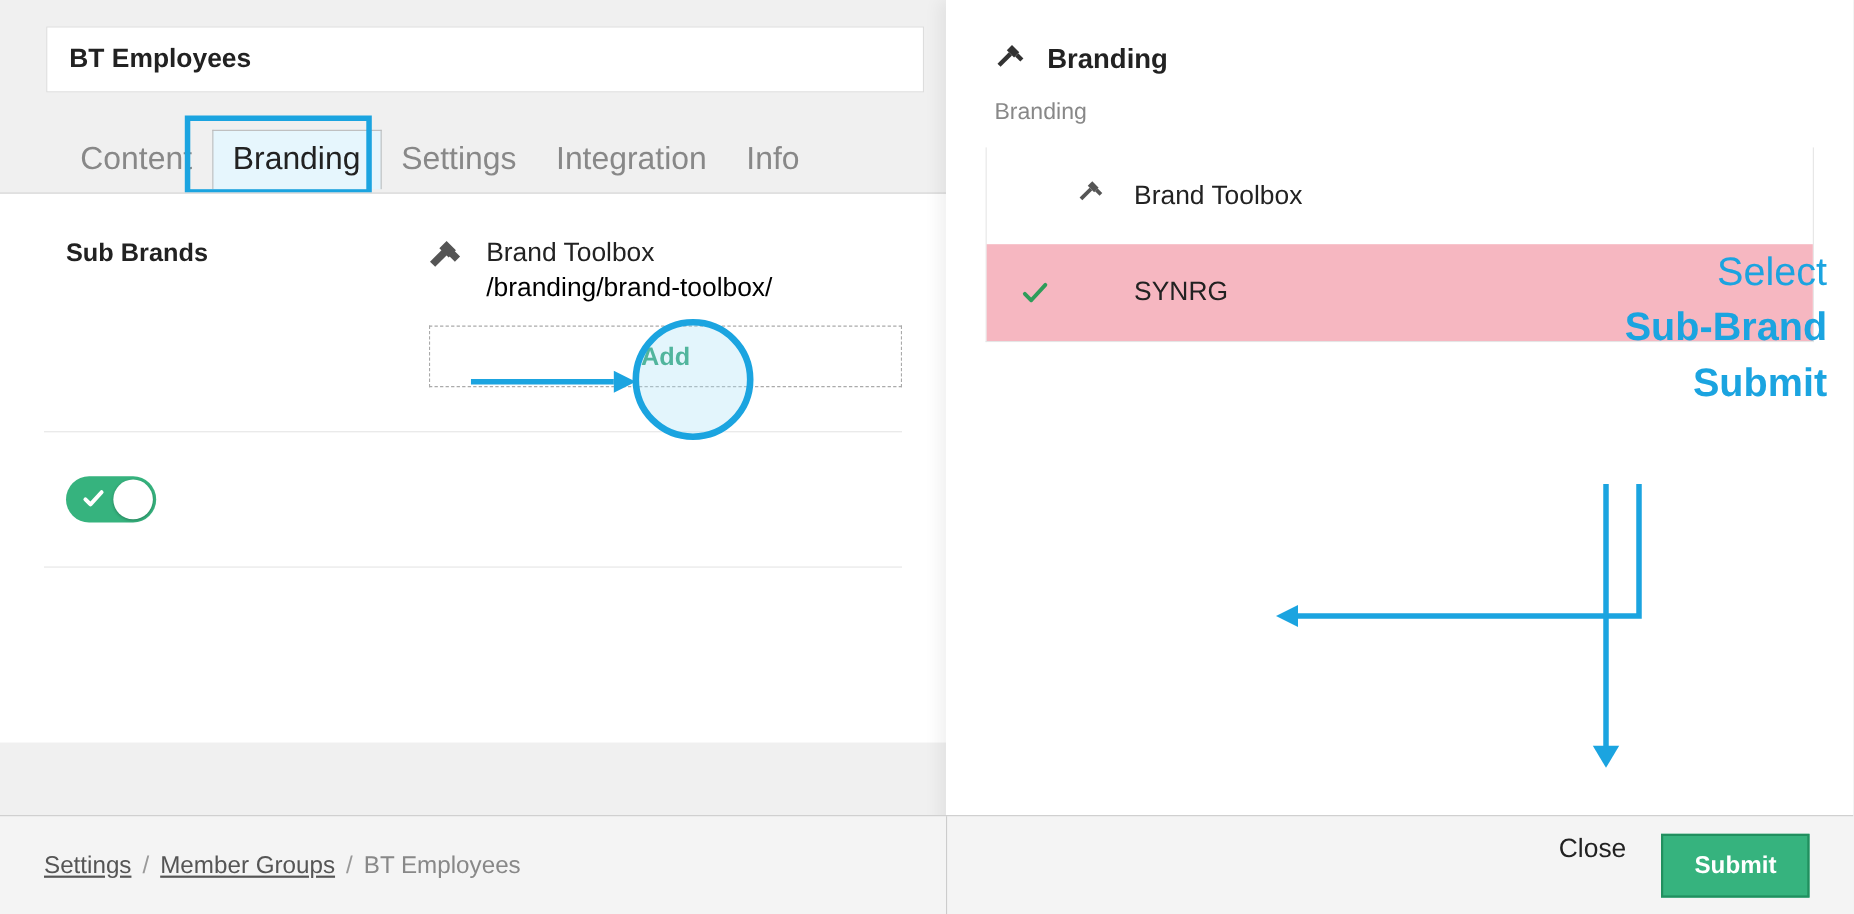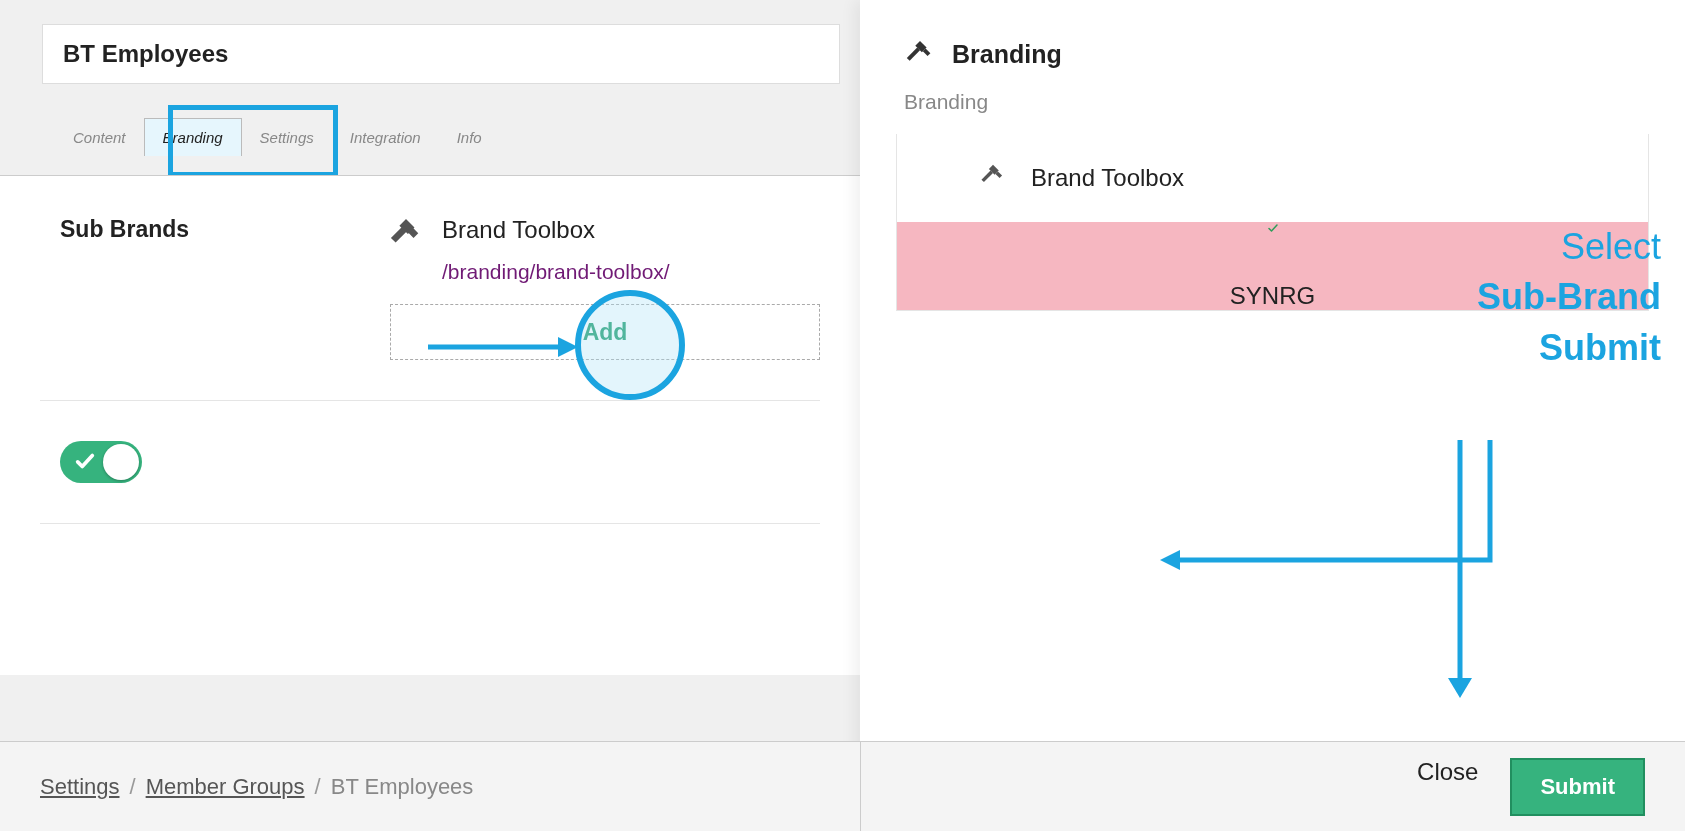--- a/index.html
+++ b/index.html
@@ -39,26 +39,25 @@
 
 .tabs {
   position: absolute;
   left: 55px;
   top: 118px;
   display: flex;
   align-items: flex-end;
   gap: 0;
 }
 .tab {
-  font-size: 15px;
+  font-size: 29px;
   color: #888;
   padding: 10px 18px;
   cursor: pointer;
   position: relative;
-  font-style: italic;
 }
 .tab.active {
   color: #222;
   background: #e6f6fd;
   border: 1px solid #bbb;
   border-bottom: none;
 }
 .tab-highlight {
   position: absolute;
   left: 168px;
@@ -105,23 +104,23 @@
   height: 32px;
   flex-shrink: 0;
   margin-top: 4px;
   transform: rotate(45deg);
 }
 .brand-text .brand-name {
   font-size: 24px;
   color: #222;
 }
 .brand-text .brand-path {
-  font-size: 21px;
-  color: #701a75;
-  margin-top: 16px;
+  font-size: 24px;
+  color: #000000;
+  margin-top: 4px;
 }
 
 
 .add-row {
   margin-top: 20px;
   border: 1px dashed #aaa;
   height: 56px;
   display: flex;
   align-items: center;
   justify-content: center;
@@ -241,21 +240,20 @@
 .brand-list-item {
   display: flex;
   align-items: center;
   height: 88px;
   padding: 0 30px;
   gap: 24px;
   cursor: pointer;
 }
 .brand-list-item.selected {
   background: #f6b7c1;
-  flex-direction: column;
 }
 .brand-list-item .item-label {
   font-size: 24px;
   color: #222;
 }
 .check-icon {
   width: 28px;
   height: 28px;
 }
 

